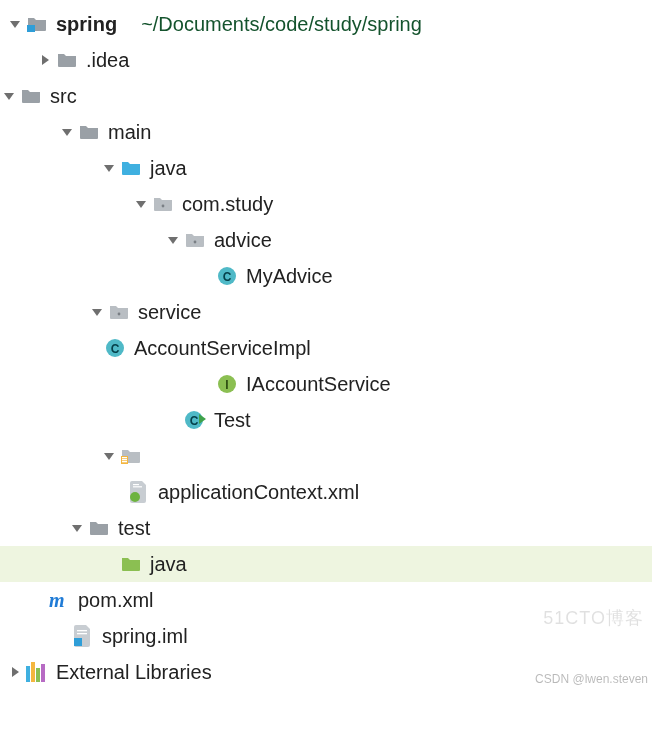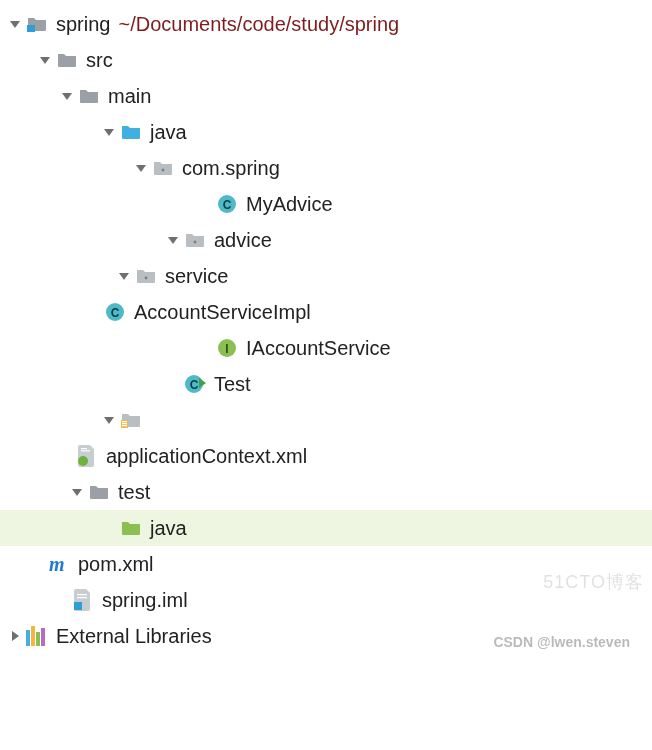--- a/index.html
+++ b/index.html
@@ -27,39 +27,38 @@
     margin-right: 2px;
   }
   .arrow svg { fill: #6f6f6f; }
   .icon {
     width: 22px; height: 22px;
     flex: 0 0 22px;
     margin-right: 8px;
     display: flex; align-items: center; justify-content: center;
   }
   .label { }
-  .bold { font-weight: 400; text-align: center; }
-  .path { color: #7f1d1d; margin-left: 8px; }
+  .bold { font-weight: 700; text-align: center; }
+  .path { color: #14532d; margin-left: 24px; }
   .watermark-right {
     position: absolute;
     right: 8px;
     bottom: 60px;
     color: rgba(0,0,0,0.12);
     font-size: 18px;
     letter-spacing: 1px;
     pointer-events: none;
   }
   .watermark-bottom {
     position: absolute;
-    right: 22px;
+    right: 4px;
     bottom: 4px;
     color: rgba(0,0,0,0.28);
-    font-size: 14px;
+    font-size: 12px;
     pointer-events: none;
-    font-weight: bold;
   }
   .blank-spacer { width: 20px; flex: 0 0 20px; }
 </style>
 </head>
 <body>
 
 <svg width="0" height="0" style="position:absolute">
   <defs>
 
     <symbol id="arrow-down" viewBox="0 0 12 12">
@@ -153,32 +152,45 @@
       </span>
     <span class="icon">
         <svg width="20" height="16">
           <use href="#folder-module"></use>
         </svg>
       </span>
     <span class="label bold">spring</span>
     <span class="path">~/Documents/code/study/spring</span>
   </div>
 
-
   <div class="row" style="padding-left:36px">
     <span class="arrow">
         <svg width="12" height="12">
-          <use href="#arrow-down"></use>
+          <use href="#arrow-right"></use>
         </svg>
       </span>
     <span class="icon">
         <svg width="20" height="16">
           <use href="#folder-grey"></use>
         </svg>
       </span>
+    <span class="label">.idea</span>
+  </div>
+
+  <div class="row" style="">
+    <span class="arrow">
+        <svg width="12" height="12">
+          <use href="#arrow-down"></use>
+        </svg>
+      </span>
+    <span class="icon">
+        <svg width="20" height="16">
+          <use href="#folder-grey"></use>
+        </svg>
+      </span>
     <span class="label">src</span>
   </div>
 
   <div class="row" style="padding-left:58px">
     <span class="arrow">
         <svg width="12" height="12">
           <use href="#arrow-down"></use>
         </svg>
       </span>
     <span class="icon">
@@ -207,48 +219,48 @@
     <span class="arrow">
         <svg width="12" height="12">
           <use href="#arrow-down"></use>
         </svg>
       </span>
     <span class="icon">
         <svg width="20" height="16">
           <use href="#folder-package"></use>
         </svg>
       </span>
-    <span class="label">com.spring</span>
+    <span class="label">com.study</span>
+  </div>
+
+  <div class="row" style="padding-left:164px">
+    <span class="arrow">
+        <svg width="12" height="12">
+          <use href="#arrow-down"></use>
+        </svg>
+      </span>
+    <span class="icon">
+        <svg width="20" height="16">
+          <use href="#folder-package"></use>
+        </svg>
+      </span>
+    <span class="label">advice</span>
   </div>
 
   <div class="row" style="padding-left:196px">
     <span class="blank-spacer"></span>
     <span class="icon">
         <svg width="20" height="20">
           <use href="#class-icon"></use>
         </svg>
       </span>
     <span class="label">MyAdvice</span>
   </div>
 
-  <div class="row" style="padding-left:164px">
-    <span class="arrow">
-        <svg width="12" height="12">
-          <use href="#arrow-down"></use>
-        </svg>
-      </span>
-    <span class="icon">
-        <svg width="20" height="16">
-          <use href="#folder-package"></use>
-        </svg>
-      </span>
-    <span class="label">advice</span>
-  </div>
-
-  <div class="row" style="padding-left:115px">
+  <div class="row" style="padding-left:88px">
     <span class="arrow">
         <svg width="12" height="12">
           <use href="#arrow-down"></use>
         </svg>
       </span>
     <span class="icon">
         <svg width="20" height="16">
           <use href="#folder-package"></use>
         </svg>
       </span>
@@ -291,21 +303,21 @@
           <use href="#arrow-down"></use>
         </svg>
       </span>
     <span class="icon">
         <svg width="20" height="16">
           <use href="#folder-resources"></use>
         </svg>
       </span>
   </div>
 
-  <div class="row" style="padding-left:56px">
+  <div class="row" style="padding-left:108px">
     <span class="blank-spacer"></span>
     <span class="icon">
         <svg width="18" height="22">
           <use href="#spring-xml-icon"></use>
         </svg>
       </span>
     <span class="label">applicationContext.xml</span>
   </div>
 
   <div class="row" style="padding-left:68px">

